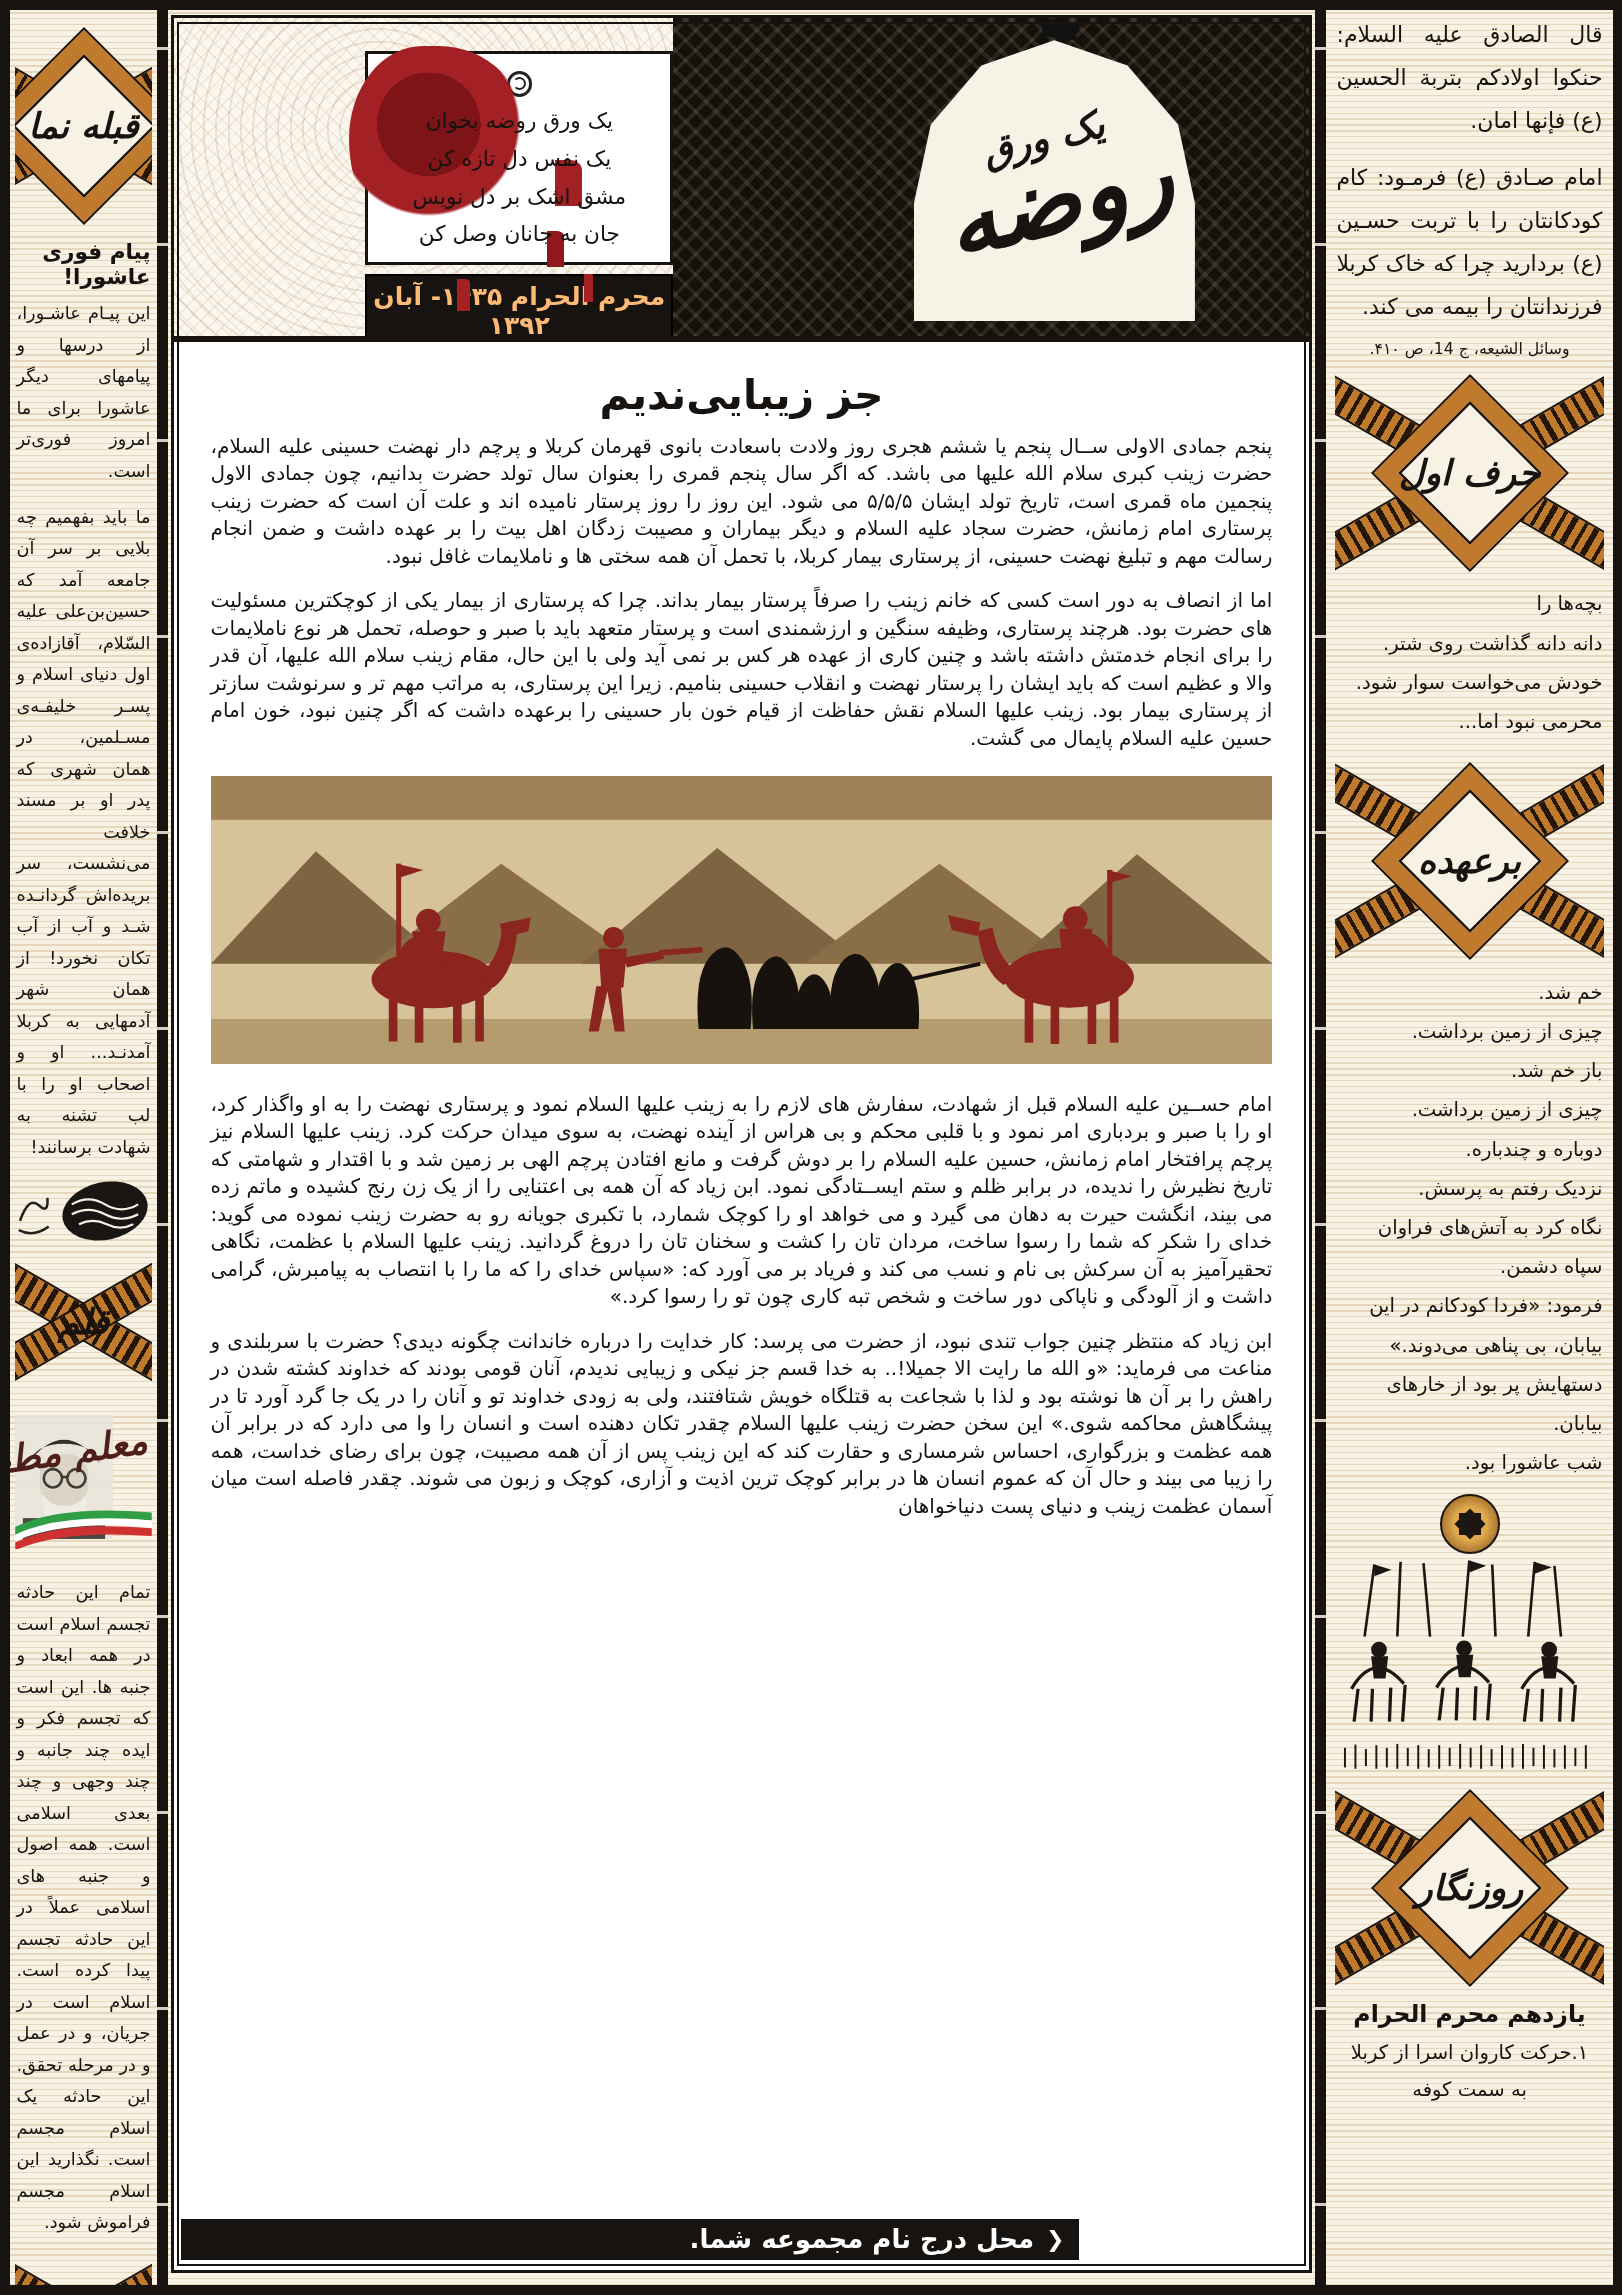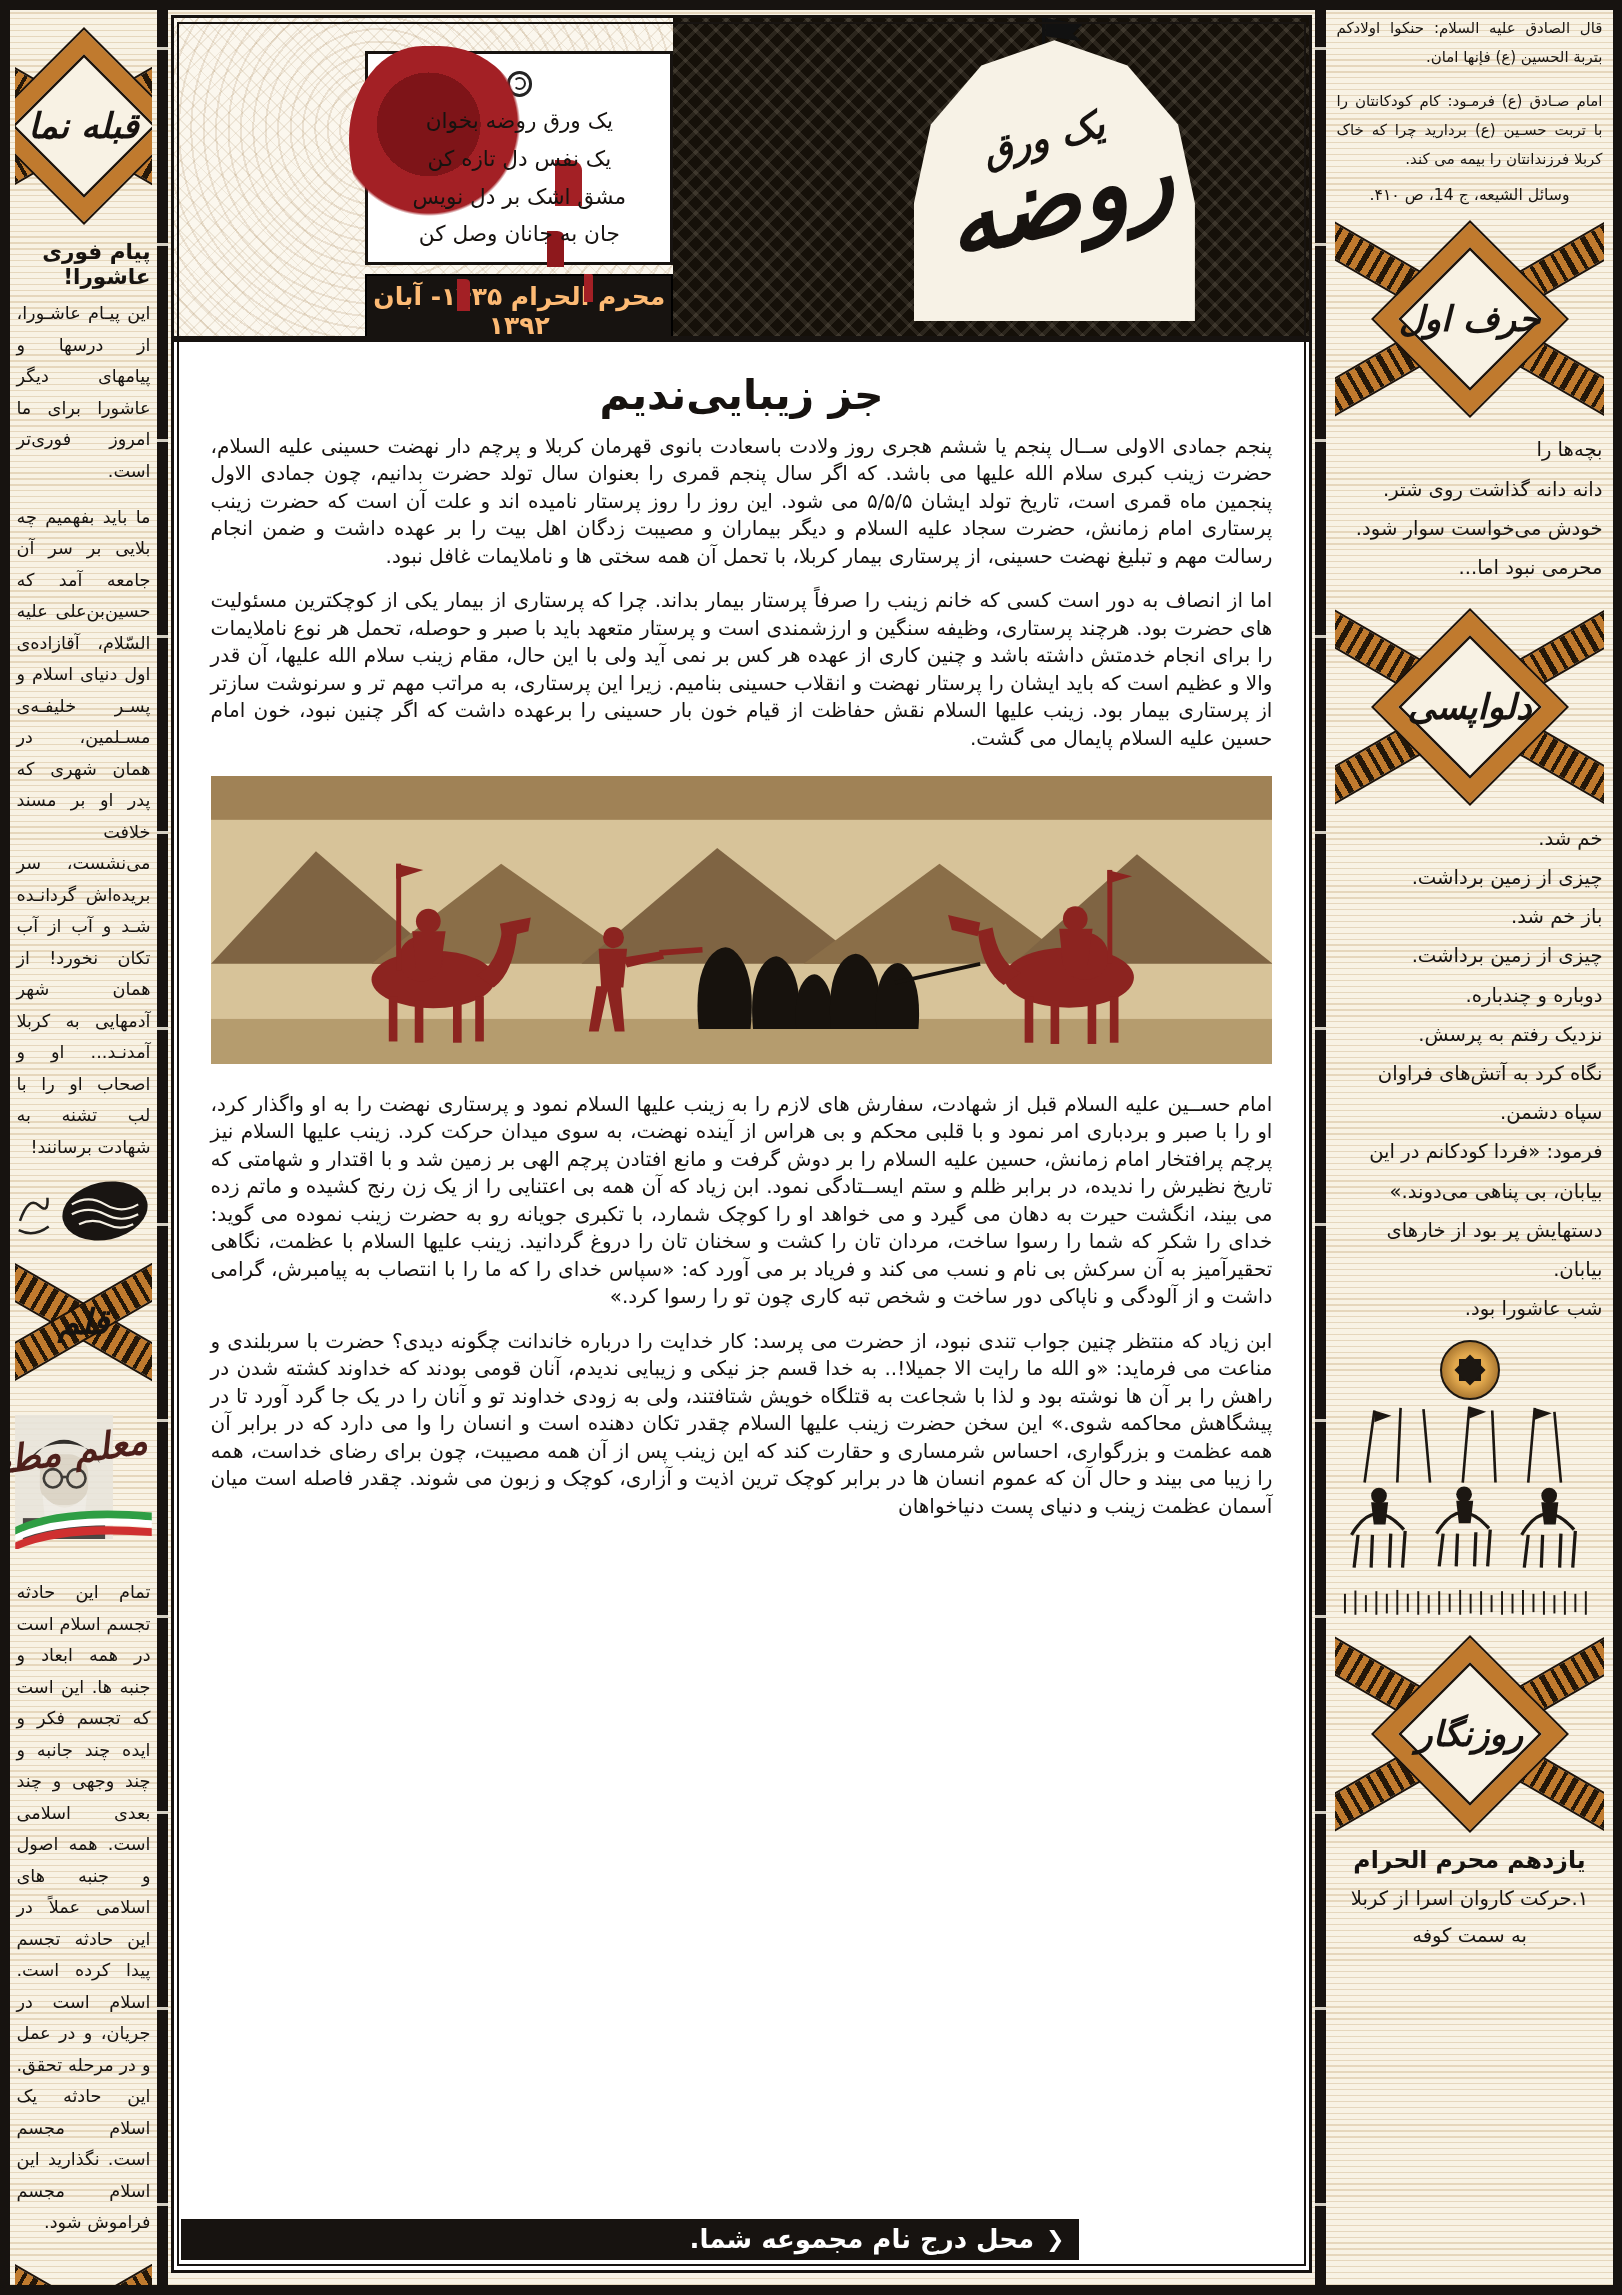--- a/index.html
+++ b/index.html
@@ -67,21 +67,21 @@
   .ornx.tall{height:216px;}
   .ornx .dia{position:absolute;left:50%;top:50%;width:102px;height:102px;transform:translate(-50%,-50%) rotate(45deg);
     background:#f8f2e4;border:17px solid #c07a2e;outline:2.6px solid #1c120a;box-shadow:inset 0 0 0 2.6px #1c120a;}
   .ornx .lbl{position:absolute;inset:0;display:flex;align-items:center;justify-content:center;
     font-size:35px;font-weight:bold;font-style:italic;z-index:3;}
   
   .sb-head{font-size:21.6px;font-weight:bold;margin:5.2px 1.3px 9.2px;}
   .sb-p{font-size:17.7px;line-height:1.78;text-align:justify;margin:0 1.3px 14.4px;}
   .sb-lines{font-size:19.6px;line-height:2.0;white-space:pre-line;margin:0 1.3px 11.8px;}
   .sb-src{font-size:15.7px;margin:-3.9px 1.3px 6.5px;text-align:center;}
-  .right-rail .sb-p{font-size:15px;line-height:1.95;}
+  .right-rail .sb-p{font-size:22px;line-height:1.95;}
   .moalem{position:relative;height:175px;margin:2.6px 0 6.5px;}
   .moalem .callig{position:absolute;right:3.9px;top:35px;font-size:37px;font-weight:bold;font-style:italic;
     color:#4e1f1a;transform:rotate(-8deg);z-index:3;white-space:nowrap;}
   .stamp-row{display:flex;align-items:center;gap:5.2px;margin:2.6px 0 6.5px;}
   .medal{width:56px;height:56px;border-radius:50%;margin:3.9px auto;position:relative;border:2.6px solid #1c1712;
     background:radial-gradient(circle,#e2a94e 0 40%,#7a4c17 100%);}
   .medal i{position:absolute;left:50%;top:50%;width:22px;height:22px;background:#1c1712;transform:translate(-50%,-50%);}
   .medal i.r{transform:translate(-50%,-50%) rotate(45deg);}
   .rooz-head{font-size:23.6px;font-weight:bold;text-align:center;margin:3.9px 0 6.5px;}
   .rooz-item{font-size:19.6px;line-height:1.9;text-align:center;white-space:pre-line;}
@@ -270,21 +270,21 @@
     </div>
     <div class="sb-lines">بچه‌ها را
 دانه دانه گذاشت روی شتر.
 خودش می‌خواست سوار شود.
 محرمی نبود اما...</div>
 
     <div class="ornx tall">
       <div class="bar b1"></div>
       <div class="bar b2"></div>
       <div class="dia"></div>
-      <div class="lbl">دلواپسی</div>
+      <div class="lbl">برعهده</div>
     </div>
     <div class="sb-lines">خم شد.
 چیزی از زمین برداشت.
 باز خم شد.
 چیزی از زمین برداشت.
 دوباره و چندباره.
 نزدیک رفتم به پرسش.
 نگاه کرد به آتش‌های فراوان سپاه دشمن.
 فرمود: «فردا کودکانم در این بیابان، بی پناهی می‌دوند.»
 دستهایش پر بود از خارهای بیابان.

